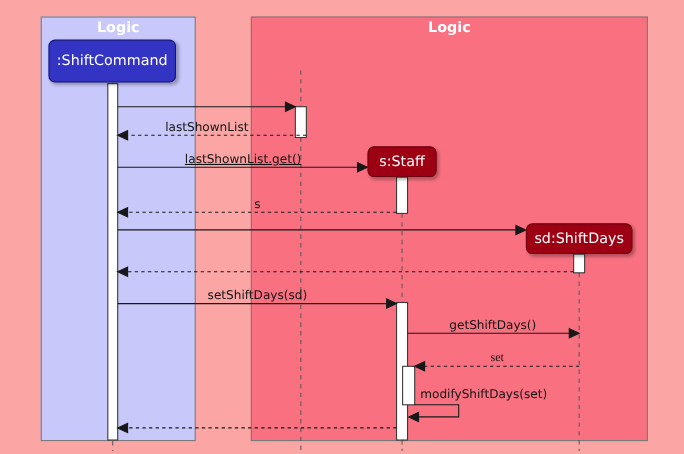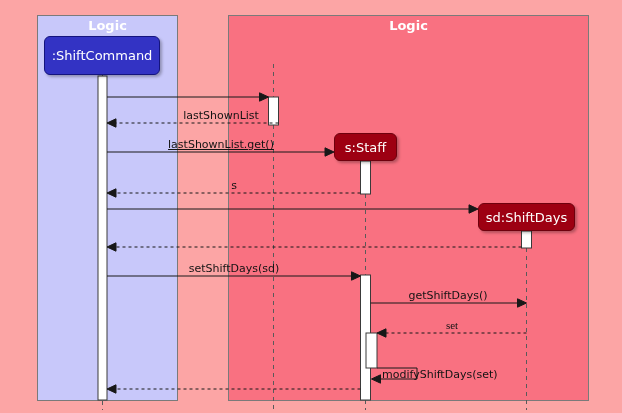--- a/index.html
+++ b/index.html
@@ -134,21 +134,21 @@
   <div class="participant p-blue p-shiftcommand">
     <span>:ShiftCommand</span>
   </div>
   <div class="participant p-red p-staff">
     <span>s:Staff</span>
   </div>
   <div class="participant p-red p-shiftdays">
     <span>sd:ShiftDays</span>
   </div>
 
-  <div class="msg-label" style="left:188px;top:109px;margin-left:33px;">lastShownList</div>
+  <div class="msg-label" style="left:188px;top:109px;">lastShownList</div>
   <div class="msg-label" style="left:221px;top:138px;text-decoration:underline;">lastShownList.get()</div>
   <div class="msg-label" style="left:234px;top:179px;">s</div>
   <div class="msg-label" style="left:234px;top:262px;">setShiftDays(sd)</div>
   <div class="msg-label" style="left:448px;top:289px;">getShiftDays()</div>
   <div class="msg-label" style="left:452px;top:319px;font-family:Liberation Serif, serif;">set</div>
-  <div class="msg-label align-left" style="left:382px;top:352px;margin-top:16px;">modifyShiftDays(set)</div>
+  <div class="msg-label align-left" style="left:382px;top:352px;">modifyShiftDays(set)</div>
 
 </div>
 
 </body></html>

